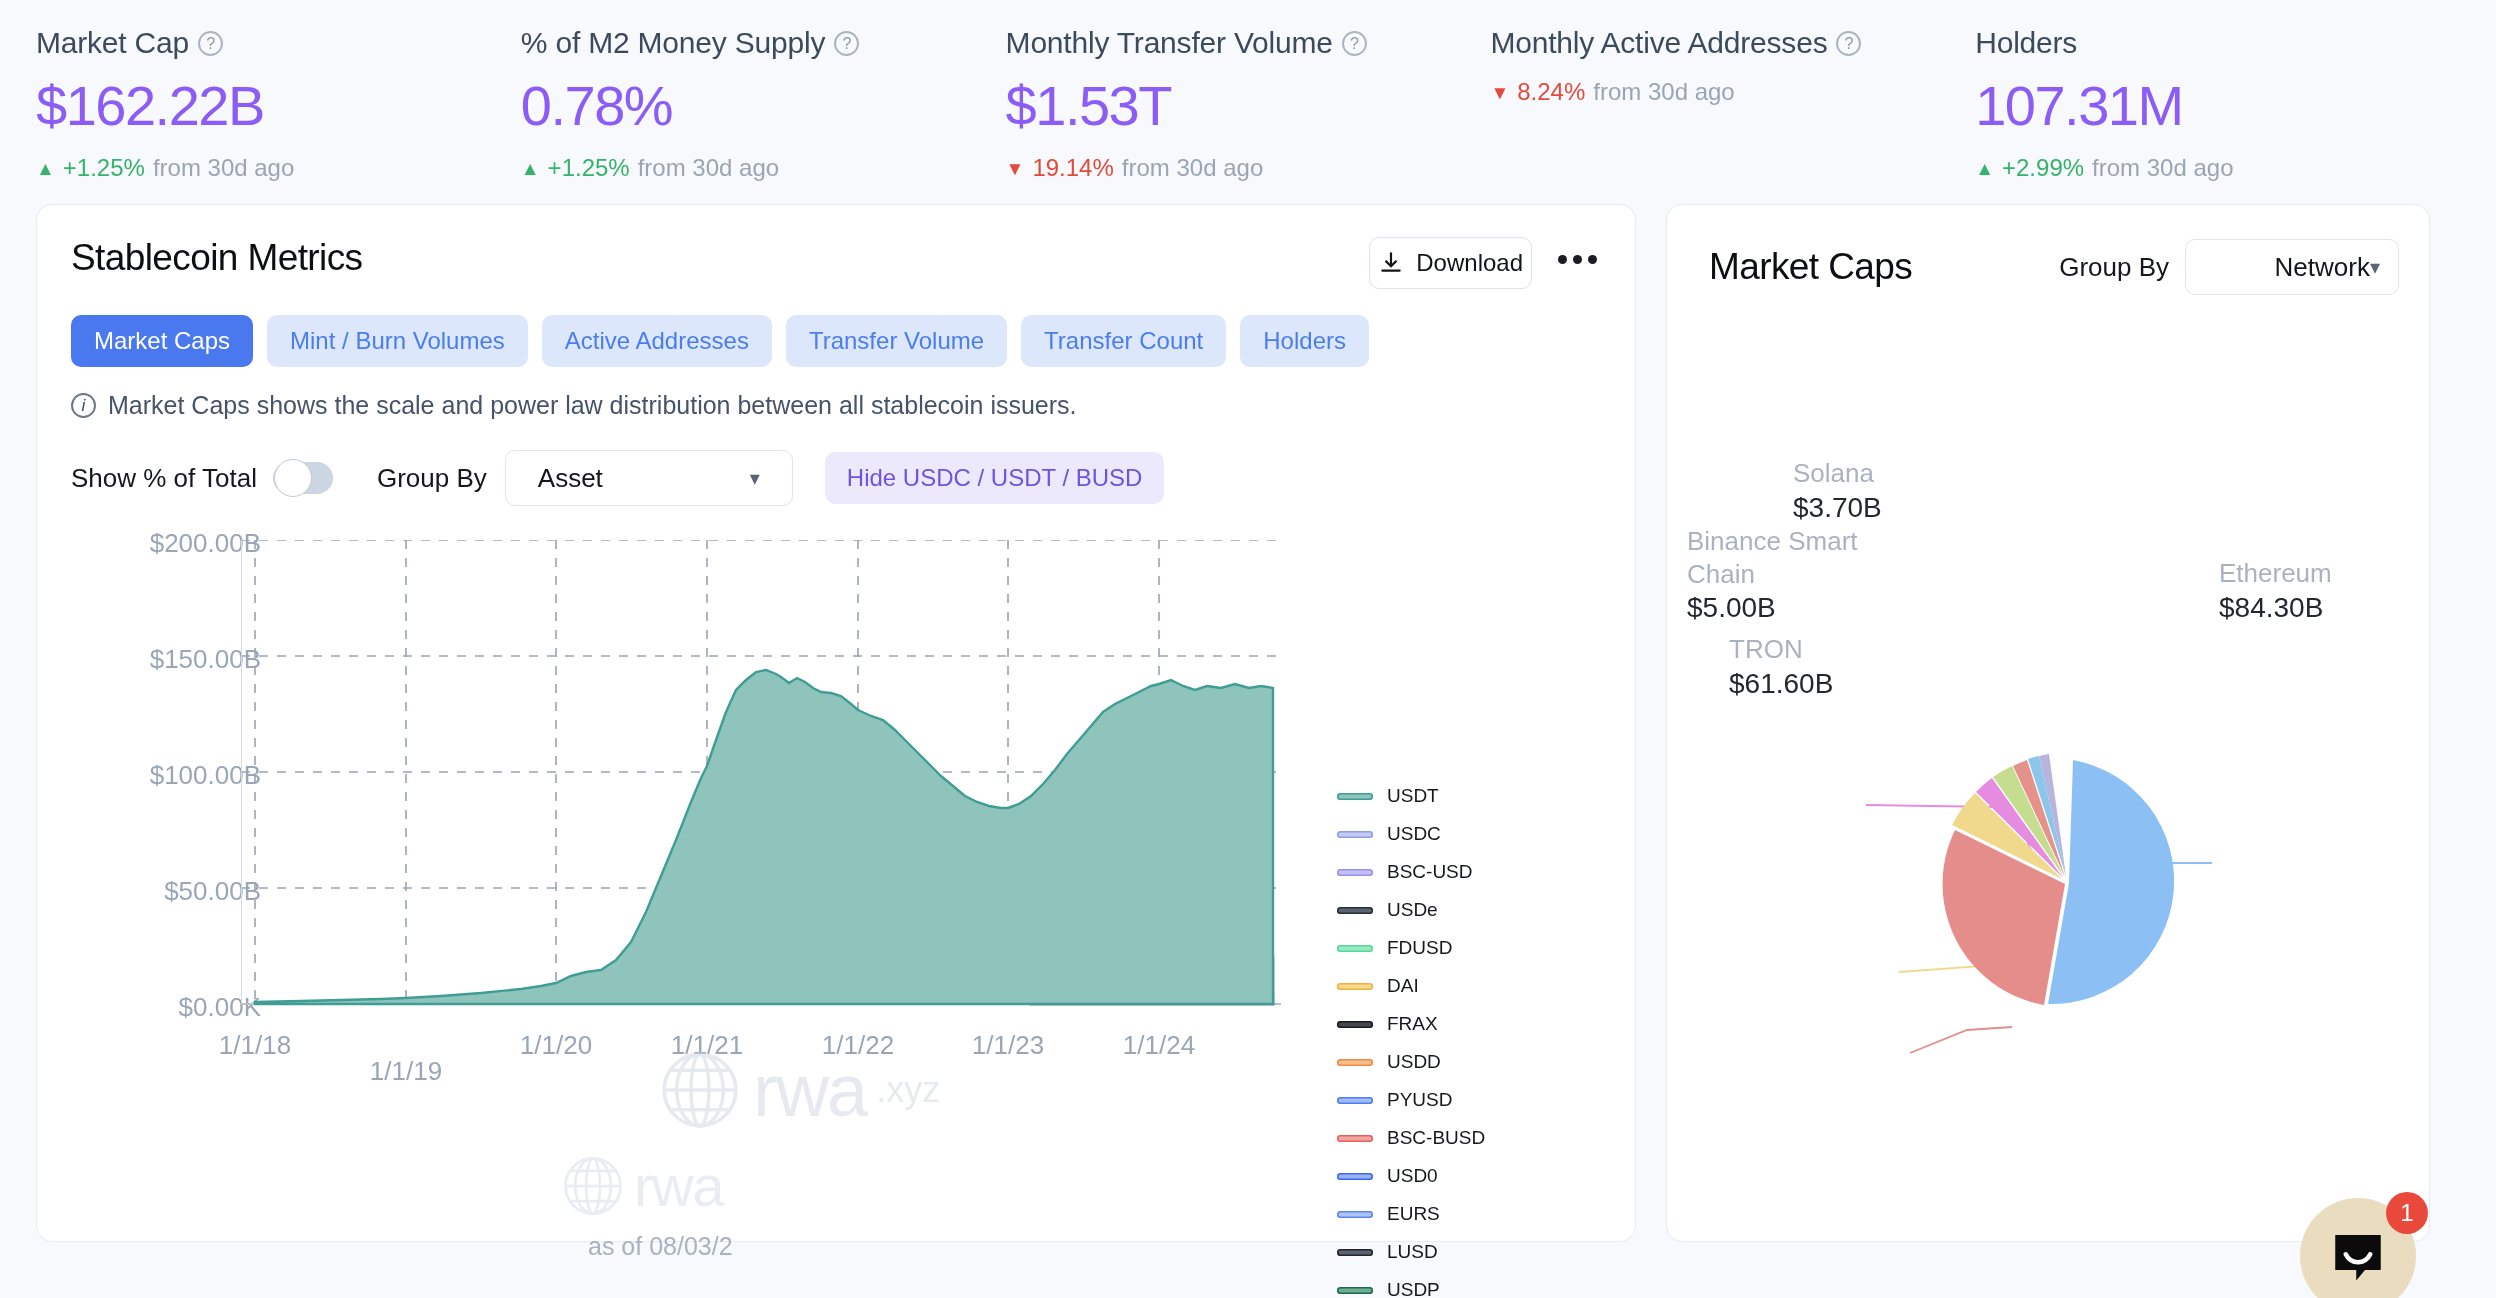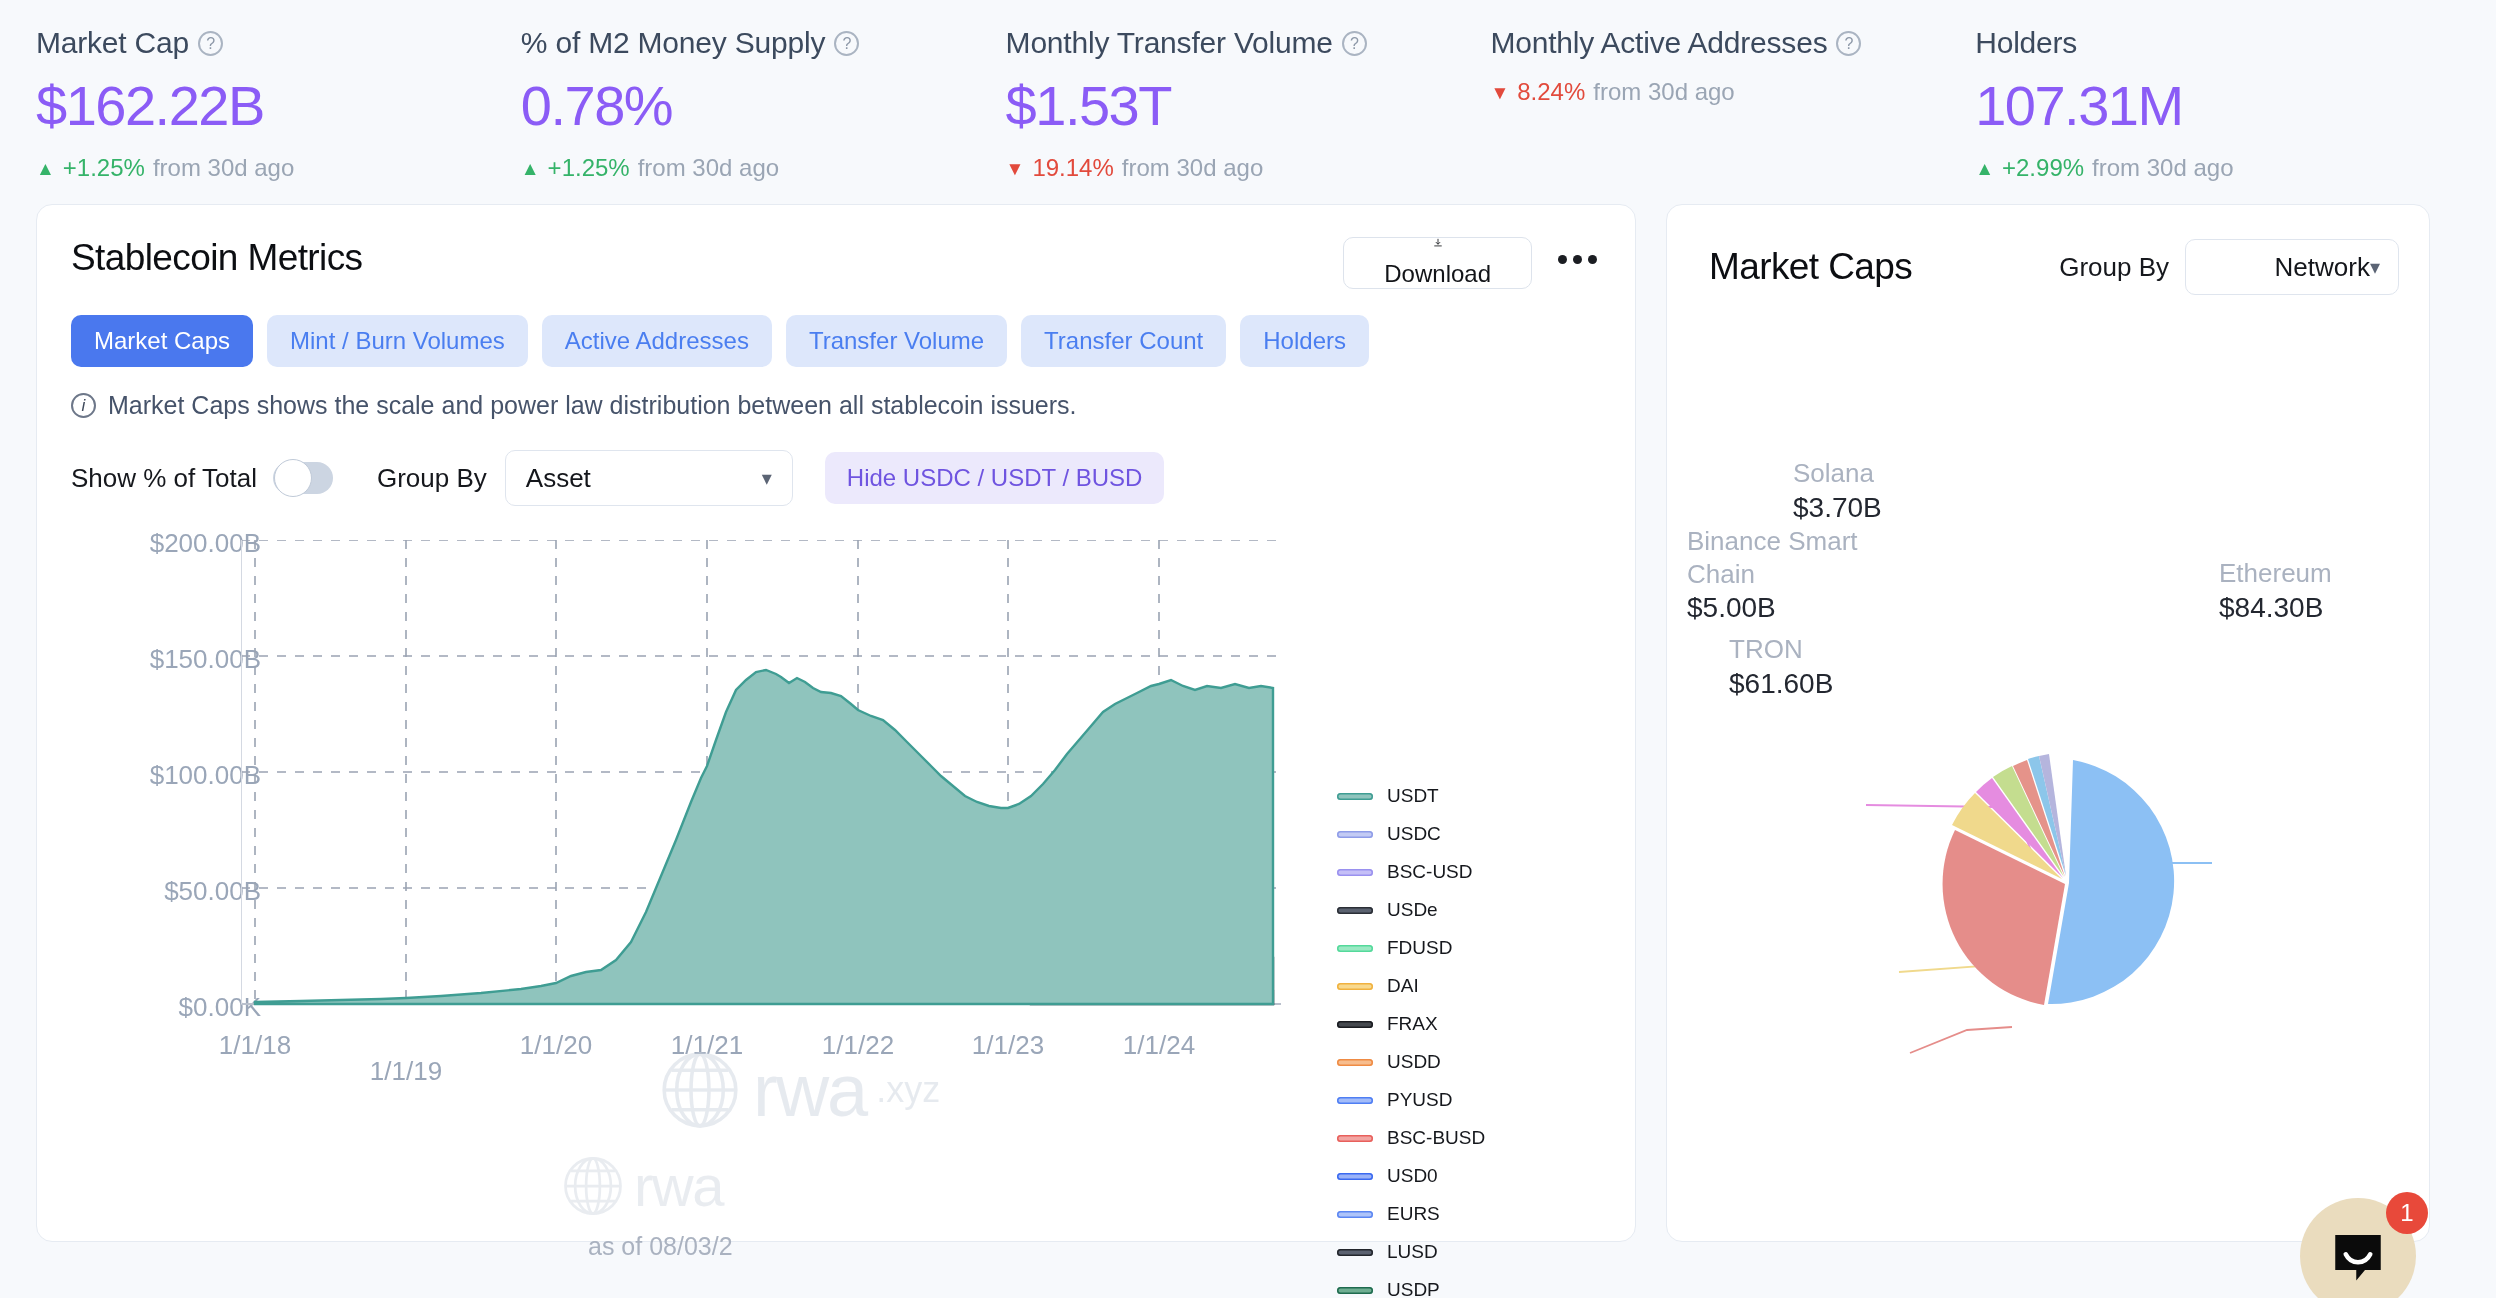--- a/index.html
+++ b/index.html
@@ -58,24 +58,24 @@
 
   
   .lc-pad { padding: 32px 34px 0 34px; }
   .lc-top { display: flex; align-items: flex-start; }
   .lc-title {
     font-size: 37px; color: #0c0e12; letter-spacing: -0.6px;
     flex: 1 1 auto;
   }
   .dl-btn {
     display: flex; align-items: center; gap: 12px;
-    height: 52px; padding: 0 40px;
+    height: 52px; padding: 0 8px;
     border: 1.5px solid #dde3ec; border-radius: 10px;
     background: #fff; color: #121418; font-size: 24px;
-    cursor: pointer; white-space: nowrap; flex-direction: column;
+    cursor: pointer; white-space: nowrap;
   }
   .dots-btn {
     margin-left: 22px; margin-top: 10px;
     display: flex; align-items: center; gap: 6px;
     cursor: pointer; padding: 8px 4px;
   }
   .dots-btn i { width: 9px; height: 9px; border-radius: 50%; background: #1b1d22; display: block; }
 
   .tabs { display: flex; gap: 14px; margin-top: 26px; flex-wrap: nowrap; }
   .tab {
@@ -104,21 +104,21 @@
   }
   .switch .knob {
     position: absolute; left: 1px; top: -3px;
     width: 38px; height: 38px; border-radius: 50%;
     background: #fff; border: 1.5px solid #c0cad8;
   }
   .gb-label { font-size: 26px; color: #16181d; margin-left: 44px; }
   .select {
     margin-left: 18px; width: 288px; height: 56px;
     border: 1.5px solid #dfe5ee; border-radius: 10px; background: #fff;
-    display: flex; align-items: center; padding: 0 20px;
+    display: flex; align-items: center; padding: 0 32px;
     font-size: 26px; color: #14161b; cursor: pointer;
   }
   .select .val { flex: 1 1 auto; }
   .chev { color: #5b6474; font-size: 20px; }
   .pill-btn {
     margin-left: 32px; height: 52px; padding: 0 22px;
     border-radius: 10px; background: #ece9fc; color: #6f54e0;
     font-size: 24px; display: flex; align-items: center; cursor: pointer;
     white-space: nowrap;
   }

